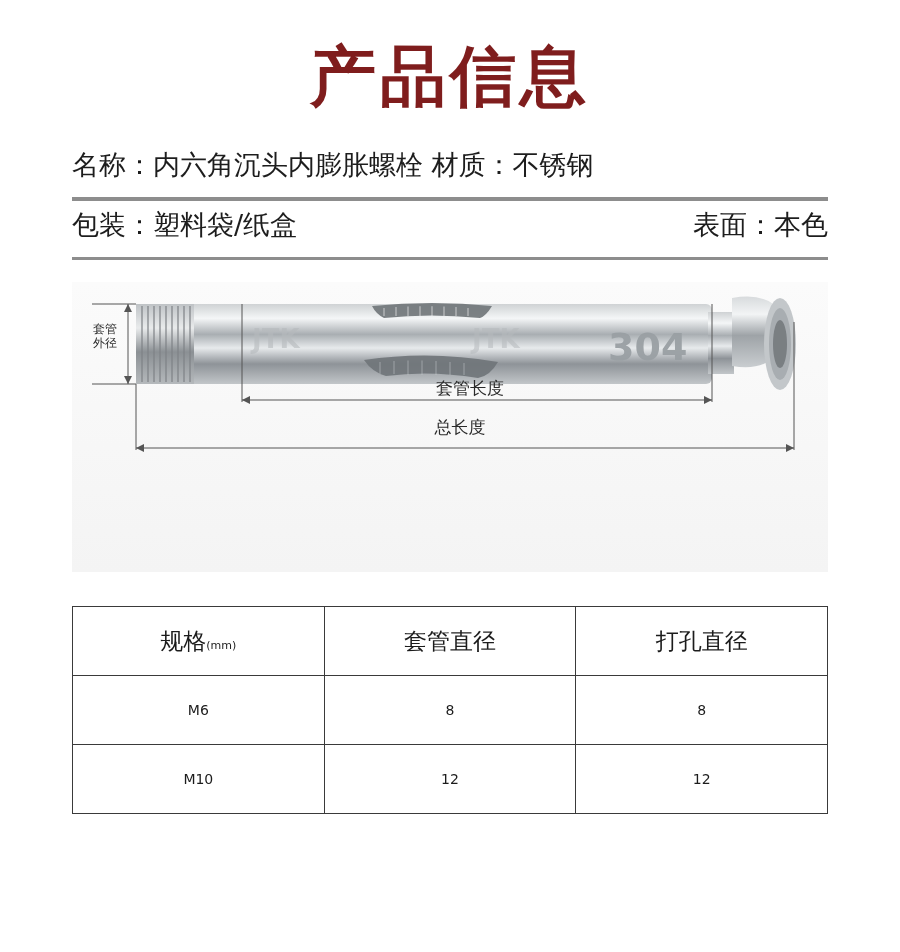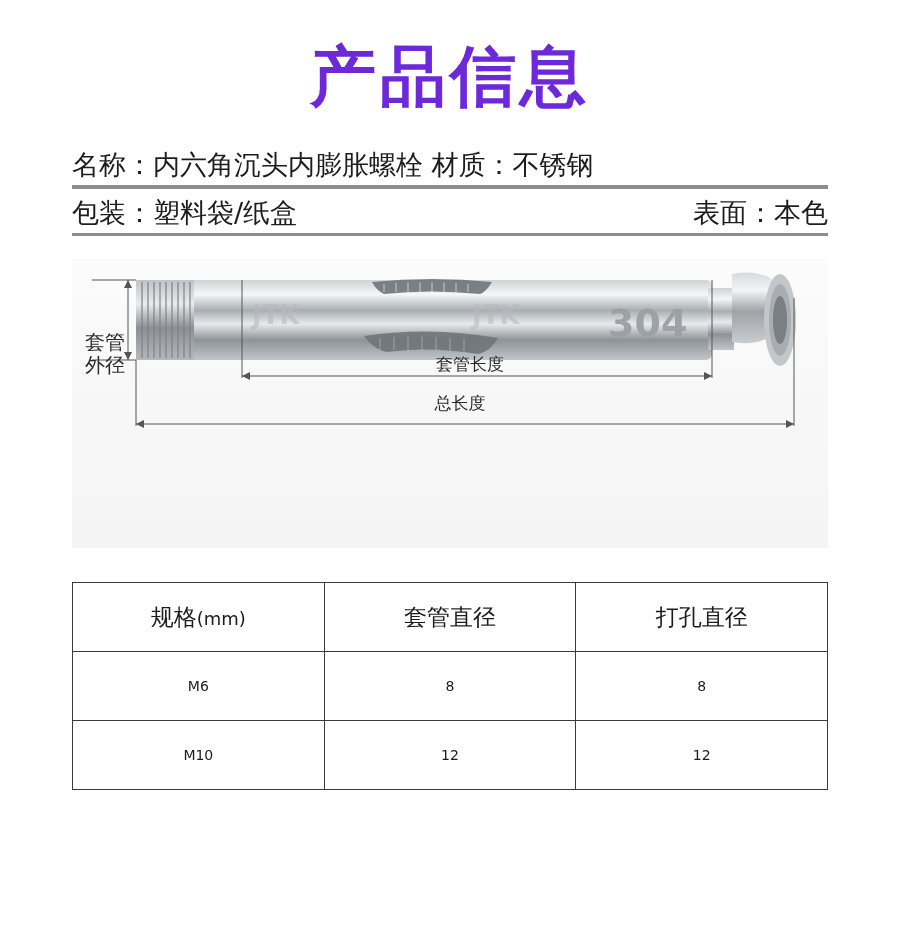--- a/index.html
+++ b/index.html
@@ -19,41 +19,41 @@
   
   .header {
     text-align: center;
     padding-top: 42px;
   }
   .title-cn {
     font-size: 66px;
     font-weight: 700;
     letter-spacing: 4px;
     line-height: 1.05;
-    color: #6d28d9;
+    color: #7f1d1d;
     font-family: "DejaVu Sans", "Liberation Sans", sans-serif;
   }
   .title-en {
     font-size: 11px;
     letter-spacing: 6px;
     color: #b9b9b9;
     margin-top: 2px;
     font-family: "Liberation Sans", sans-serif;
   }
 
   
   .info-block {
     margin: 30px 72px 0 72px;
   }
   .info-row {
     display: flex;
     align-items: center;
     font-size: 27px;
     color: #1d1d1d;
-    padding: 6px 0 2px 0;
+    padding: 6px 0 14px 0;
     font-family: "DejaVu Sans", "Liberation Sans", sans-serif;
   }
   .info-row.split {
     justify-content: space-between;
   }
   .info-row .pair {
     white-space: nowrap;
   }
   .rule {
     height: 4px;
@@ -78,40 +78,40 @@
 
   .dim-label {
     position: absolute;
     font-size: 17px;
     color: #2b2b2b;
     font-family: "DejaVu Sans", "Liberation Sans", sans-serif;
     line-height: 1.12;
     text-align: center;
     background: transparent;
   }
-  .dim-label.small { font-size: 20px; margin-top: 32px; }
+  .dim-label.small { font-size: 12px; }
 
   
   .spec-table {
     margin: 34px 72px 0 72px;
     border-collapse: collapse;
     width: calc(100% - 144px);
     table-layout: fixed;
   }
   .spec-table td, .spec-table th {
     border: 1px solid #3a3a3a;
     text-align: center;
     font-weight: 400;
     font-size: 14px;
     color: #1c1c1c;
     height: 66px;
     font-family: "DejaVu Sans", "Liberation Sans", sans-serif;
   }
   .spec-table th { font-size: 23px; }
-  .unit { font-size: 18px; text-align: right; }
+  .unit { font-size: 11px; text-align: right; }
 </style>
 </head>
 <body>
 
 <div class="header">
   <div class="title-cn">产品信息</div>
 </div>
 
 <div class="info-block">
 

